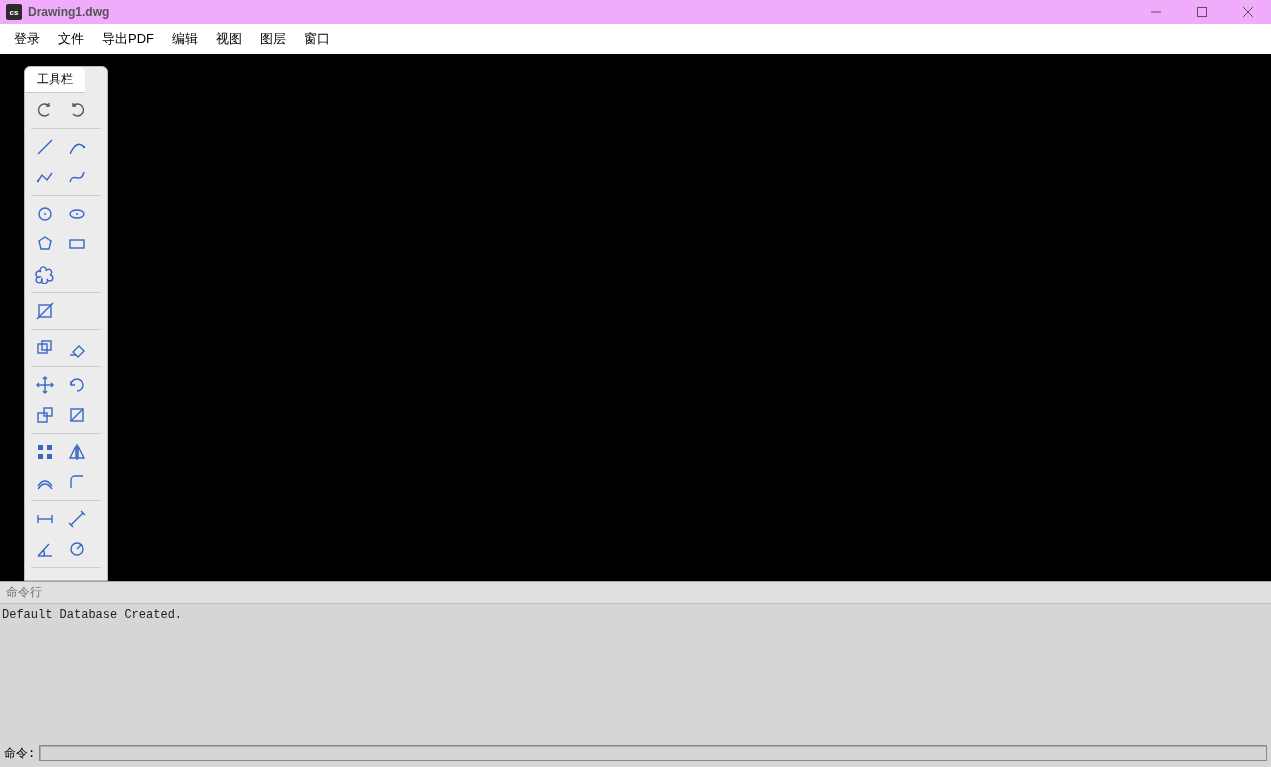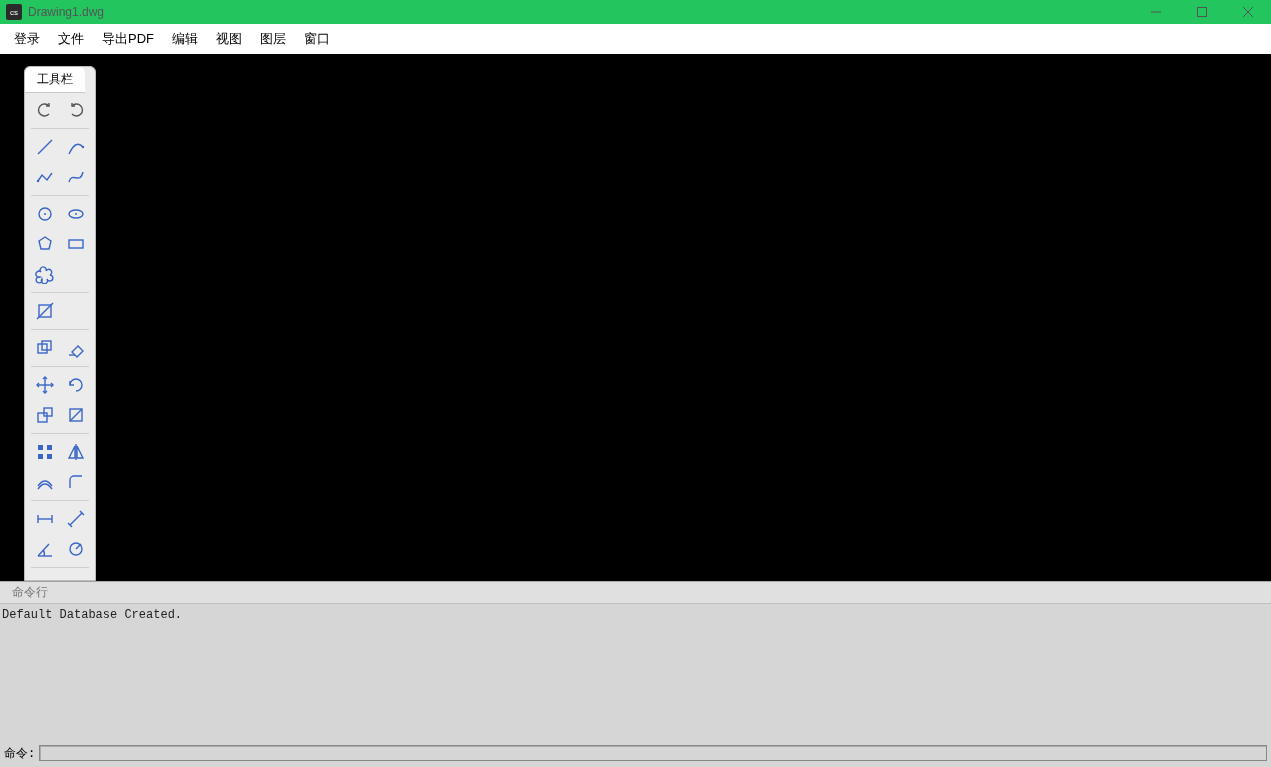--- a/index.html
+++ b/index.html
@@ -1,20 +1,20 @@
 <!DOCTYPE html>
 <html><head>
 <meta charset="utf-8">
 <style>
   * { box-sizing: border-box; margin: 0; padding: 0; }
   html, body { width: 1271px; height: 767px; font-family: "Microsoft YaHei", Arial, sans-serif; overflow: hidden; background: #f0f0f0; }
   
   .titlebar {
-    height: 24px; width: 100%; background: #22c55e; display: flex; align-items: center;
-    font-size: 12px; color: #555;
+    height: 24px; width: 100%; background: #f0abfc; display: flex; align-items: center;
+    font-size: 12px; color: #555; font-weight: bold;
   }
   .titlebar .app-icon {
     width: 16px; height: 16px; background: #2b2b2b; border-radius: 2px; margin: 0 6px;
     display: flex; align-items: center; justify-content: center; color: #fff; font-size: 8px;
   }
   .titlebar .title-text { flex: 0 0 auto; }
   .titlebar .spacer { flex: 1 1 auto; }
   .win-btn {
     width: 46px; height: 24px; display: flex; align-items: center; justify-content: center;
     color: #555;
@@ -25,21 +25,21 @@
     height: 30px; background: #ffffff; display: flex; align-items: center; padding: 0 14px;
     font-size: 13px; color: #000;
   }
   .menubar .menu-item { margin-right: 18px; cursor: default; }
   
   .main-area {
     position: relative; width: 100%; height: 527px; background: #000000;
   }
   
   .toolbox {
-    position: absolute; left: 24px; top: 12px; width: 72px; background: #ececec;
+    position: absolute; left: 24px; top: 12px; width: 84px; background: #ececec;
     border: 1px solid #bcbcbc; border-radius: 6px 6px 0 0; overflow: hidden;
     display: flex; flex-direction: column; box-shadow: 0 0 0 1px rgba(0,0,0,0.05);
     height: 515px;
   }
   .toolbox-tab {
     background: #ffffff; height: 26px; display: flex; align-items: center; justify-content: center;
     font-size: 12px; border-bottom: 1px solid #c9c9c9; border-radius: 6px 6px 0 0;
     width: 60px; margin-left: 0;
   }
   .toolbox-body { flex: 1; overflow: hidden; padding: 2px 4px; }
@@ -51,21 +51,21 @@
   .tool-btn svg { width: 20px; height: 20px; }
   .sep { height: 1px; background: #cfcfcf; margin: 3px 2px; }
   .ic-stroke { stroke: #3a66c8; fill: none; stroke-width: 1.4; }
   .ic-fill { fill: #3a66c8; }
   .ic-dark { stroke: #555; fill: none; stroke-width: 1.4; }
   
   .cmd-panel {
     height: 186px; background: #d6d6d6; display: flex; flex-direction: column; border-top: 1px solid #aaa;
   }
   .cmd-head {
-    height: 22px; display: flex; align-items: center; padding: 0 12px; font-size: 12px; color: #777;
+    height: 22px; display: flex; align-items: center; padding: 0 6px; font-size: 12px; color: #777;
     background: #e0e0e0; border-bottom: 1px solid #c0c0c0;
   }
   .cmd-log {
     flex: 1; font-family: Liberation Mono, monospace; font-size: 12px; color: #222; padding: 4px 2px;
     white-space: pre;
   }
   .cmd-input-row {
     height: 22px; display: flex; align-items: flex-start; padding: 0 4px 2px 4px; font-size: 12px;
   }
   .cmd-label { margin-right: 4px; font-family: "SimSun", monospace; }

